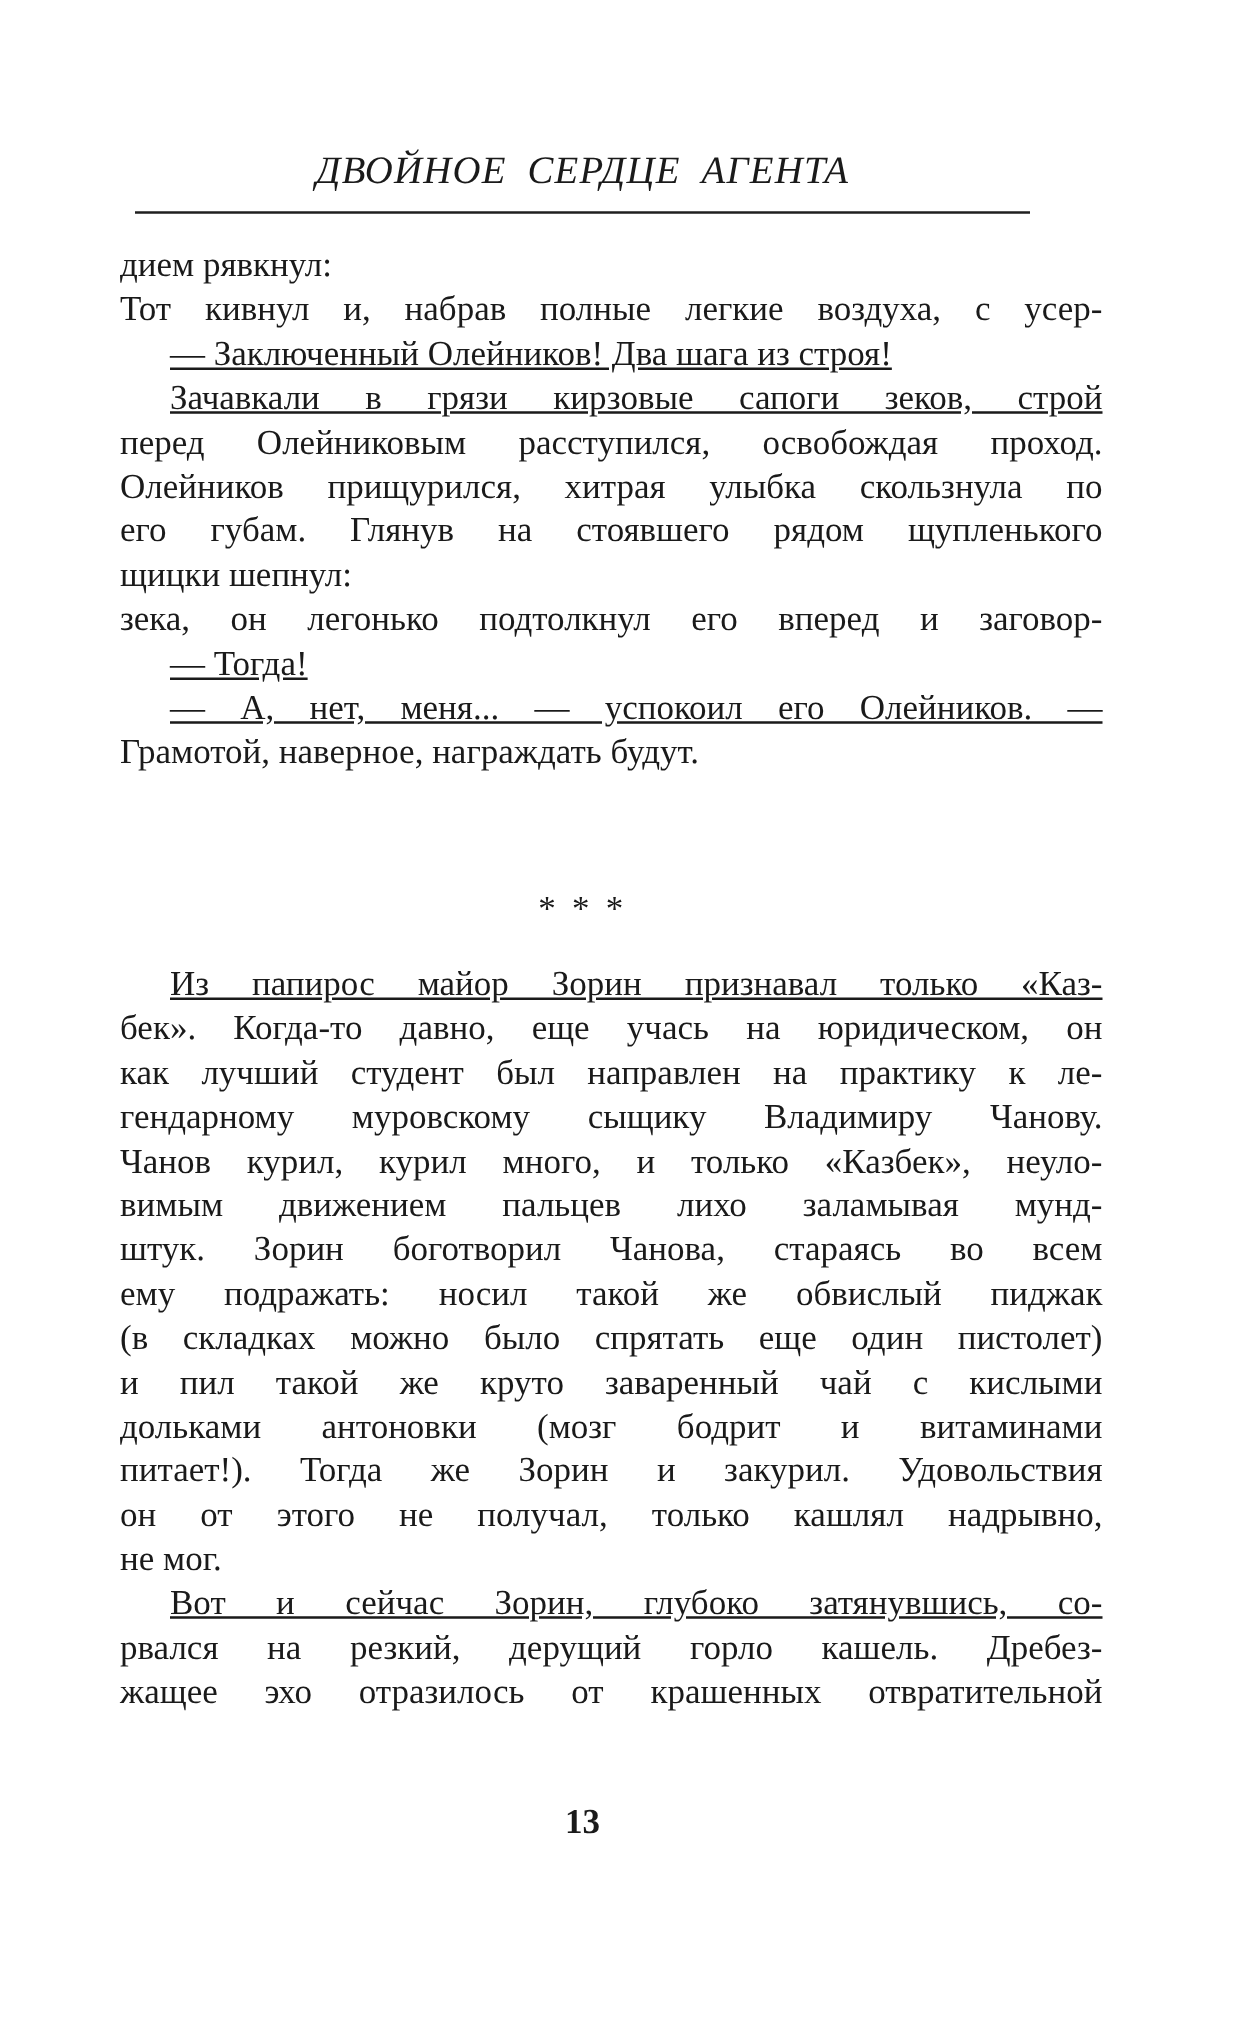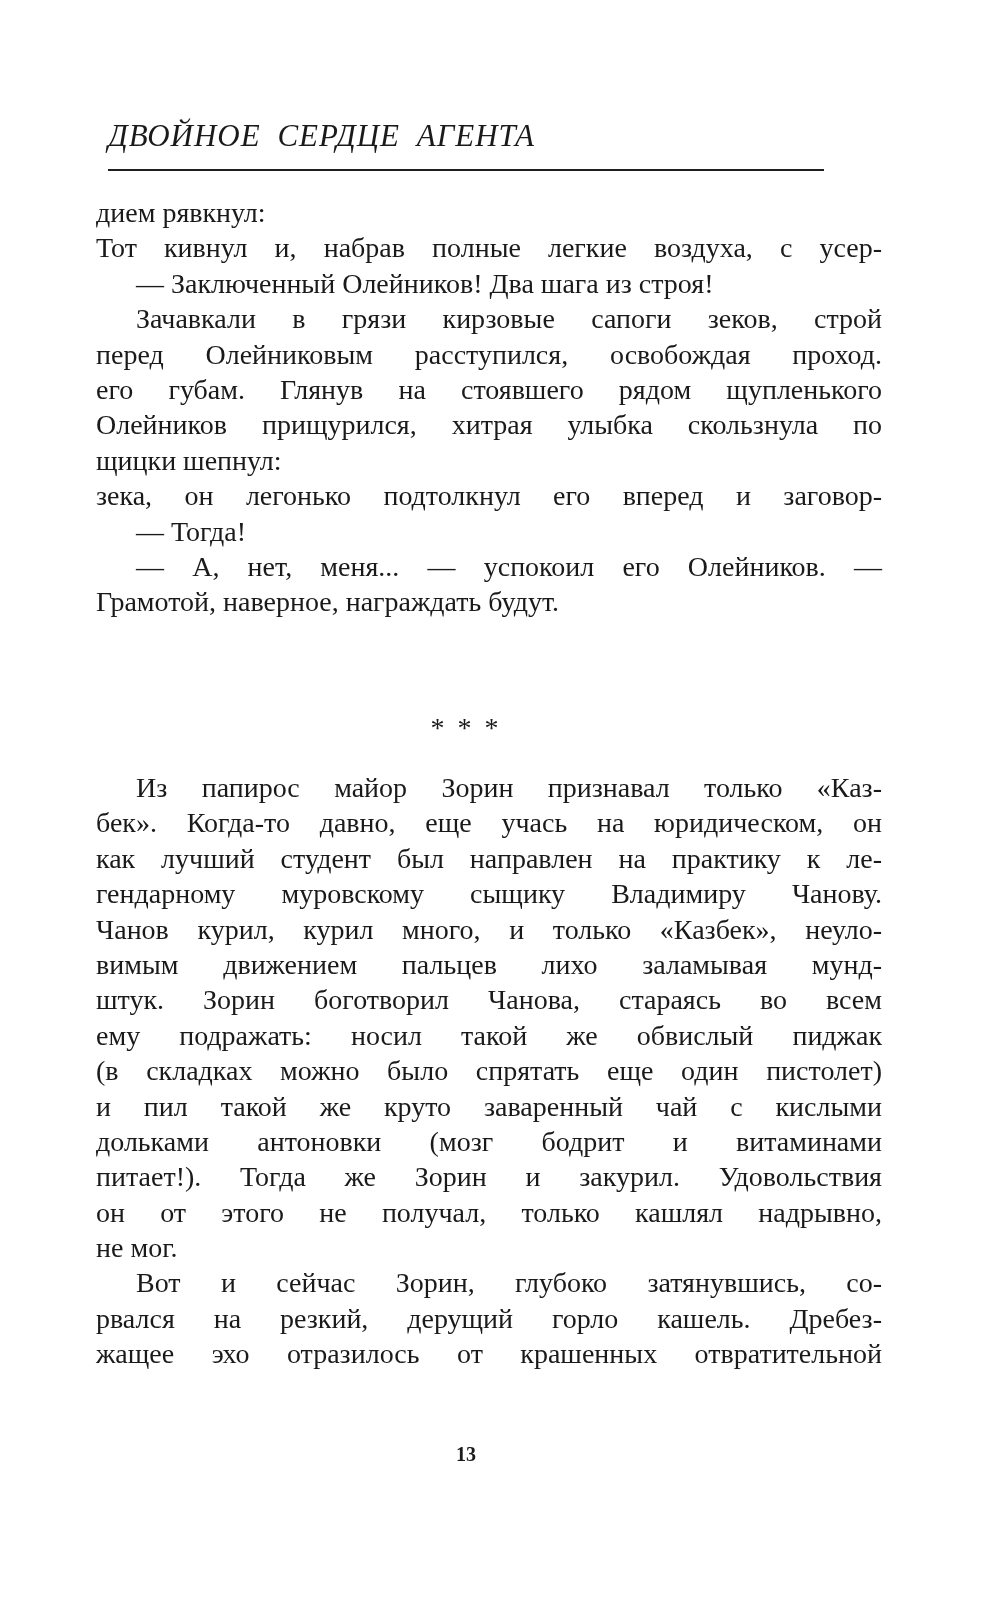--- a/index.html
+++ b/index.html
@@ -11,20 +11,21 @@
     background: #ffffff;
     color: #1a1a1a;
     font-family: "Liberation Serif", "DejaVu Serif", serif;
     overflow: hidden;
   }
   .running-title {
     position: absolute;
     left: 108px;
     top: 120px;
     width: 716px;
+    text-align: center;
     font-style: italic;
     font-size: 31px;
     line-height: 1;
     letter-spacing: 1px;
     word-spacing: 8px;
     white-space: nowrap;
   }
   .header-rule {
     position: absolute;
     left: 108px;
@@ -41,57 +42,57 @@
     line-height: 35.4px;
   }
   #section-0 { top: 195px; }
   #section-1 { top: 770px; }
   .line { height: 35.4px; white-space: normal; }
   .line.just {
     text-align: justify;
     -moz-text-align-last: justify;
     text-align-last: justify;
   }
-  .line.indent { padding-left: 40px; }
+  .line.indent { padding-left: 40px; text-decoration: underline; }
   .separator {
     position: absolute;
     left: 108px;
     top: 712px;
     width: 716px;
     text-align: center;
     font-size: 28px;
     letter-spacing: 3px;
   }
   .page-number {
     position: absolute;
     left: 108px;
     top: 1444px;
     width: 716px;
     text-align: center;
-    font-size: 20px;
+    font-size: 28px;
     font-weight: bold;
     line-height: 1;
   }
 </style>
 </head>
 <body>
 
 <div class="page">
   <div class="running-title">ДВОЙНОЕ СЕРДЦЕ АГЕНТА</div>
 
   <div class="header-rule"></div>
 
   <div class="body-block" id="section-0">
       <div class="line">дием рявкнул:</div>
       <div class="line just">Тот кивнул и, набрав полные легкие воздуха, с усер-</div>
       <div class="line indent">— Заключенный Олейников! Два шага из строя!</div>
       <div class="line just indent">Зачавкали в грязи кирзовые сапоги зеков, строй</div>
       <div class="line just">перед Олейниковым расступился, освобождая проход.</div>
+      <div class="line just">Олейников прищурился, хитрая улыбка скользнула по</div>
       <div class="line just">его губам. Глянув на стоявшего рядом щупленького</div>
-      <div class="line just">Олейников прищурился, хитрая улыбка скользнула по</div>
       <div class="line">щицки шепнул:</div>
       <div class="line just">зека, он легонько подтолкнул его вперед и заговор-</div>
       <div class="line indent">— Тогда!</div>
       <div class="line just indent">— А, нет, меня... — успокоил его Олейников. —</div>
       <div class="line">Грамотой, наверное, награждать будут.</div>
     </div>
 
   <div class="separator">* * *</div>
 
   <div class="body-block" id="section-1">

